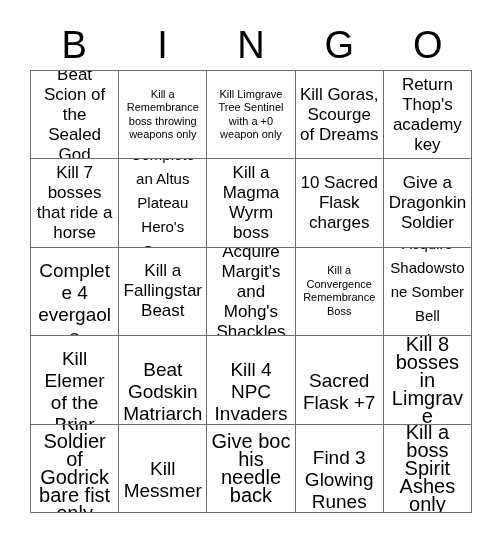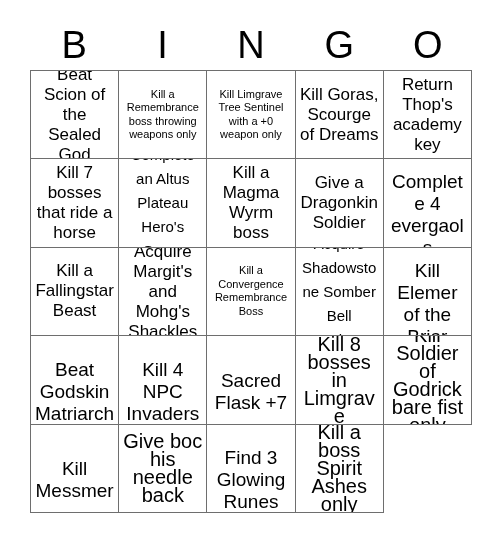--- a/index.html
+++ b/index.html
@@ -121,20 +121,23 @@
       <div class="bingo-cell fs-lg">
         <span class="bingo-cell-text">Kill 7 bosses that ride a horse</span>
       </div>
       <div class="bingo-cell fs-sm">
         <span class="bingo-cell-text">Complete an Altus Plateau Hero's Grave</span>
       </div>
       <div class="bingo-cell fs-lg">
         <span class="bingo-cell-text">Kill a Magma Wyrm boss</span>
       </div>
       <div class="bingo-cell fs-lg">
+        <span class="bingo-cell-text">10 Sacred Flask charges</span>
+      </div>
+      <div class="bingo-cell fs-lg">
         <span class="bingo-cell-text">Give a Dragonkin Soldier</span>
       </div>
       <div class="bingo-cell fs-xl">
         <span class="bingo-cell-text">Complete 4 evergaols</span>
       </div>
       <div class="bingo-cell fs-lg">
         <span class="bingo-cell-text">Kill a Fallingstar Beast</span>
       </div>
       <div class="bingo-cell fs-lg">
         <span class="bingo-cell-text">Acquire Margit's and Mohg's Shackles</span>

